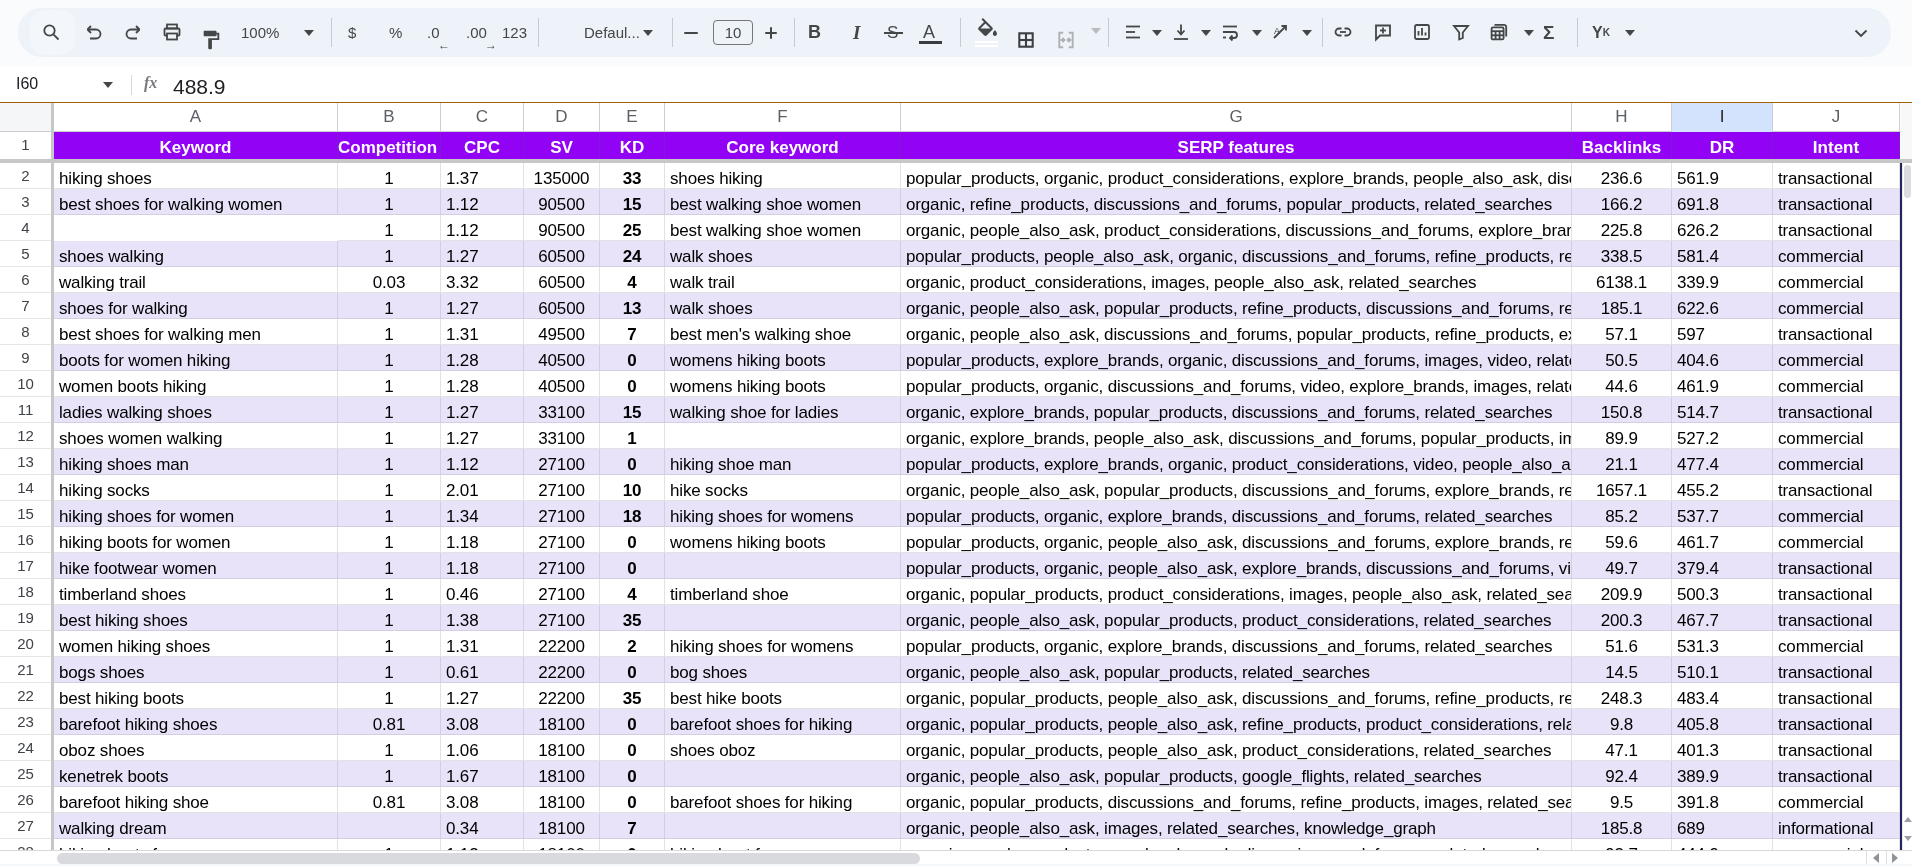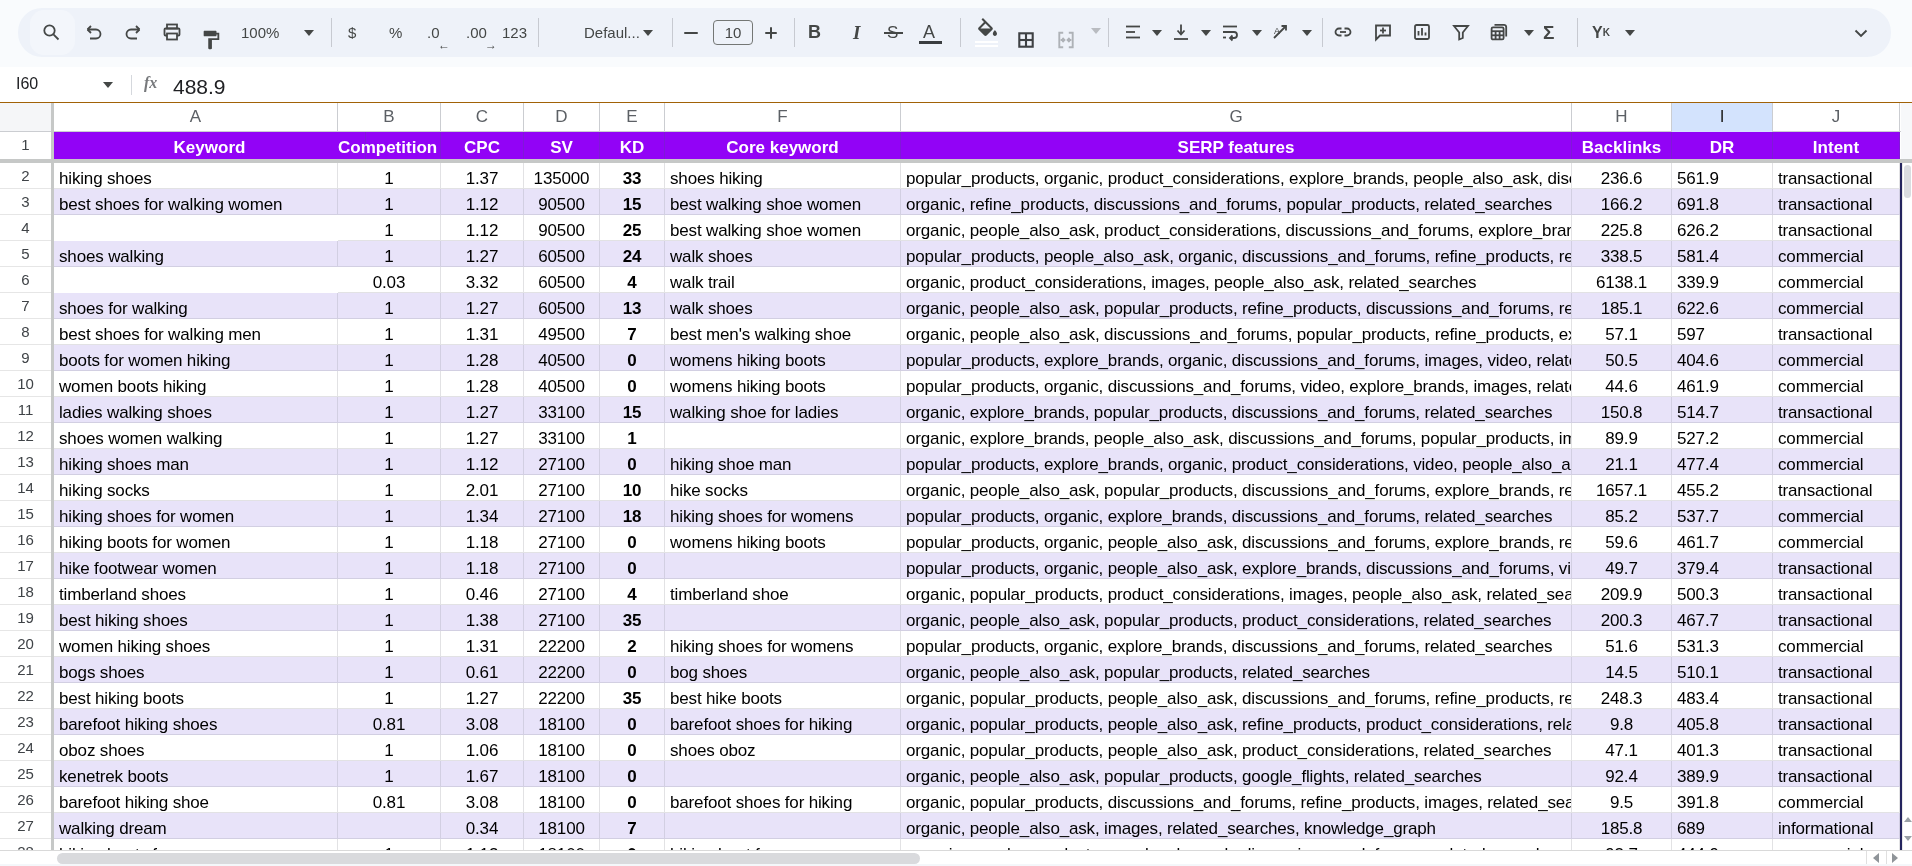--- a/index.html
+++ b/index.html
@@ -192,21 +192,21 @@
         <div class="ch" style="left:665px;width:236px">F</div>
         <div class="ch" style="left:901px;width:671px">G</div>
         <div class="ch" style="left:1572px;width:100px">H</div>
         <div class="ch sel" style="left:1672px;width:101px">I</div>
         <div class="ch" style="left:1773px;width:127px">J</div>
   </div>
 
   <div id="prow" style="position:absolute;left:0;top:29px;width:1902px;height:27px;">
      <div class="gut" style="position:absolute;left:0;top:0;width:51px;height:27px;border-bottom:none;">1</div>
      <div style="position:absolute;left:54px;top:0;width:1845px;height:27px;background:#9203f6;"></div>
-     <div class="phc" style="left:54px;width:312px;text-align:center">Keyword</div>
+     <div class="phc" style="left:54px;width:284px;text-align:center">Keyword</div>
         <div class="phc" style="left:338px;width:103px;text-align:left">Competition</div>
         <div class="phc" style="left:441px;width:83px;text-align:center">CPC</div>
         <div class="phc" style="left:524px;width:76px;text-align:center">SV</div>
         <div class="phc" style="left:600px;width:65px;text-align:center">KD</div>
         <div class="phc" style="left:665px;width:236px;text-align:center">Core keyword</div>
         <div class="phc" style="left:901px;width:671px;text-align:center">SERP features</div>
         <div class="phc" style="left:1572px;width:100px;text-align:center">Backlinks</div>
         <div class="phc" style="left:1672px;width:101px;text-align:center">DR</div>
         <div class="phc" style="left:1773px;width:127px;text-align:center">Intent</div>
   </div>
@@ -259,20 +259,21 @@
         <div class="x kd">60500</div>
         <div class="x ke">24</div>
         <div class="x kf">walk shoes</div>
         <div class="x kg">popular_products, people_also_ask, organic, discussions_and_forums, refine_products, related_searches</div>
         <div class="x kh">338.5</div>
         <div class="x ki">581.4</div>
         <div class="x kj">commercial</div>
       </div>
 <div class="row" style="top:164px">
         <div class="gut">6</div>
+        <div class="x ka">walking trail</div>
         <div class="x kb">0.03</div>
         <div class="x kc">3.32</div>
         <div class="x kd">60500</div>
         <div class="x ke">4</div>
         <div class="x kf">walk trail</div>
         <div class="x kg">organic, product_considerations, images, people_also_ask, related_searches</div>
         <div class="x kh">6138.1</div>
         <div class="x ki">339.9</div>
         <div class="x kj">commercial</div>
       </div>
@@ -597,21 +598,21 @@
 
 .ch { position:absolute; top:0; height:29px; font-size:17px; color:#5c6065; text-align:center; line-height:28px; border-right:1px solid #cbcdd1; }
 .ch.sel { background:#d3e3fd; color:#1f1f1f; }
 .phc { position:absolute; top:0; height:27px; line-height:25px; padding-top:3px; color:#fff; font-weight:bold; font-size:17px; overflow:hidden; border-right:1px solid #8018d8; }
 .row { position:absolute; left:0; width:1902px; height:26px; background:#fff; }
 .row.lav .x { background:#e8e3f9; border-right-color:#d2cfe2; border-bottom-color:#d2cfe2; }
 .gut { position:absolute; left:0; top:0; width:51px; height:26px; text-align:center; line-height:22px; padding-top:2px; font-size:15px; color:#3f4347; border-bottom:1px solid #e6e6e6; background:#fff; }
 .x { position:absolute; top:0; height:26px; line-height:25px; font-size:17px; color:#000; border-right:1px solid #e2e2e4; border-bottom:1px solid #e2e2e4; padding:2.5px 5px 0 5px; overflow:hidden; white-space:nowrap; background:#fff; letter-spacing:-0.16px; }
 .x.ka{left:54px;width:284px;text-align:left;}
 .x.kb{left:338px;width:103px;text-align:center;}
-.x.kc{left:441px;width:83px;text-align:center;}
+.x.kc{left:441px;width:83px;text-align:left;}
 .x.kd{left:524px;width:76px;text-align:center;}
 .x.ke{left:600px;width:65px;text-align:center;font-weight:bold;}
 .x.kf{left:665px;width:236px;text-align:left;}
 .x.kg{left:901px;width:671px;text-align:left;}
 .x.kh{left:1572px;width:100px;text-align:center;}
 .x.ki{left:1672px;width:101px;text-align:left;}
 .x.kj{left:1773px;width:127px;text-align:left;}
 </style>
 
 </body></html>

